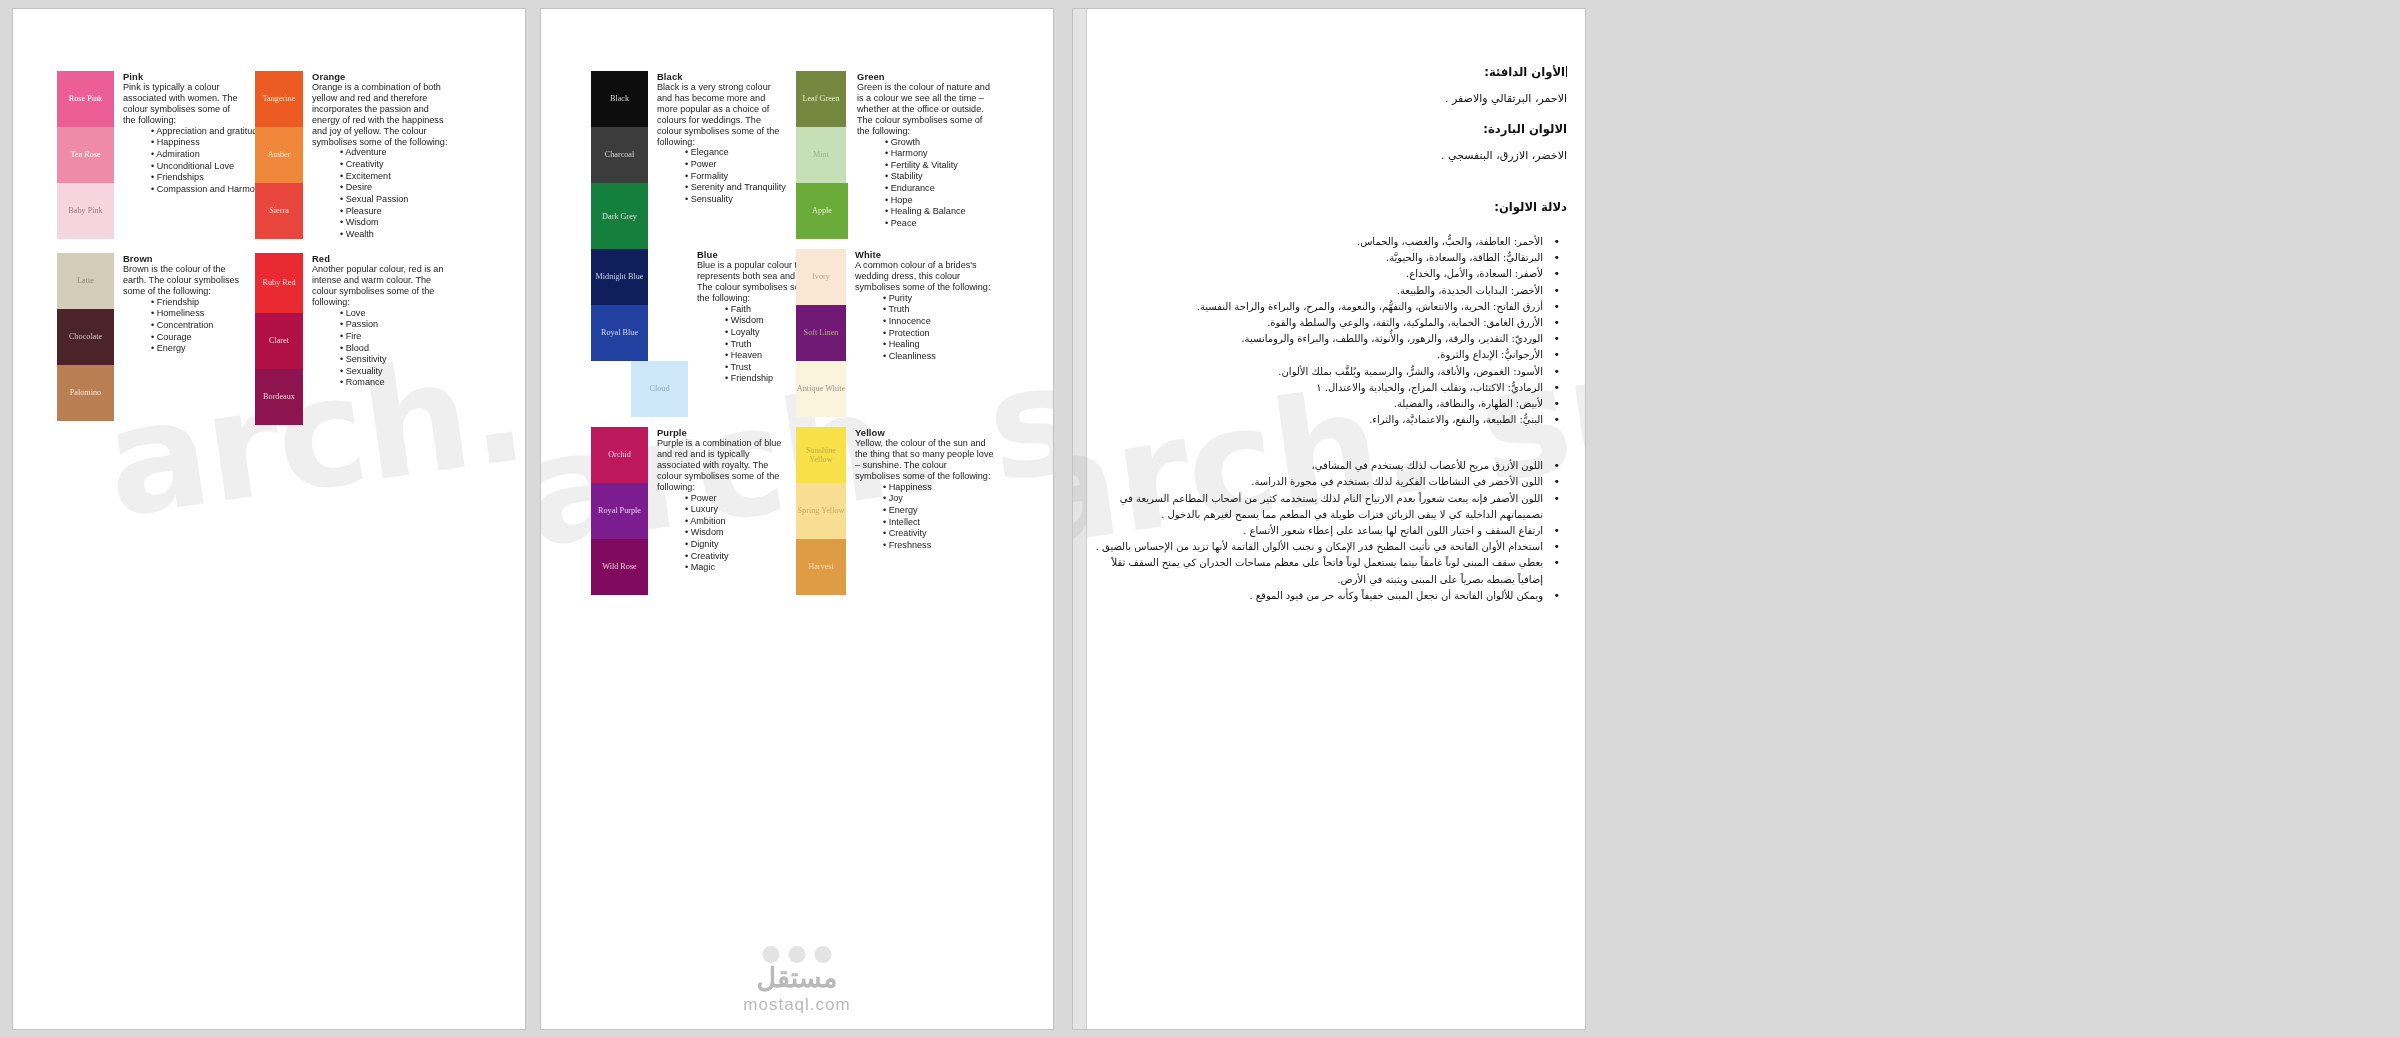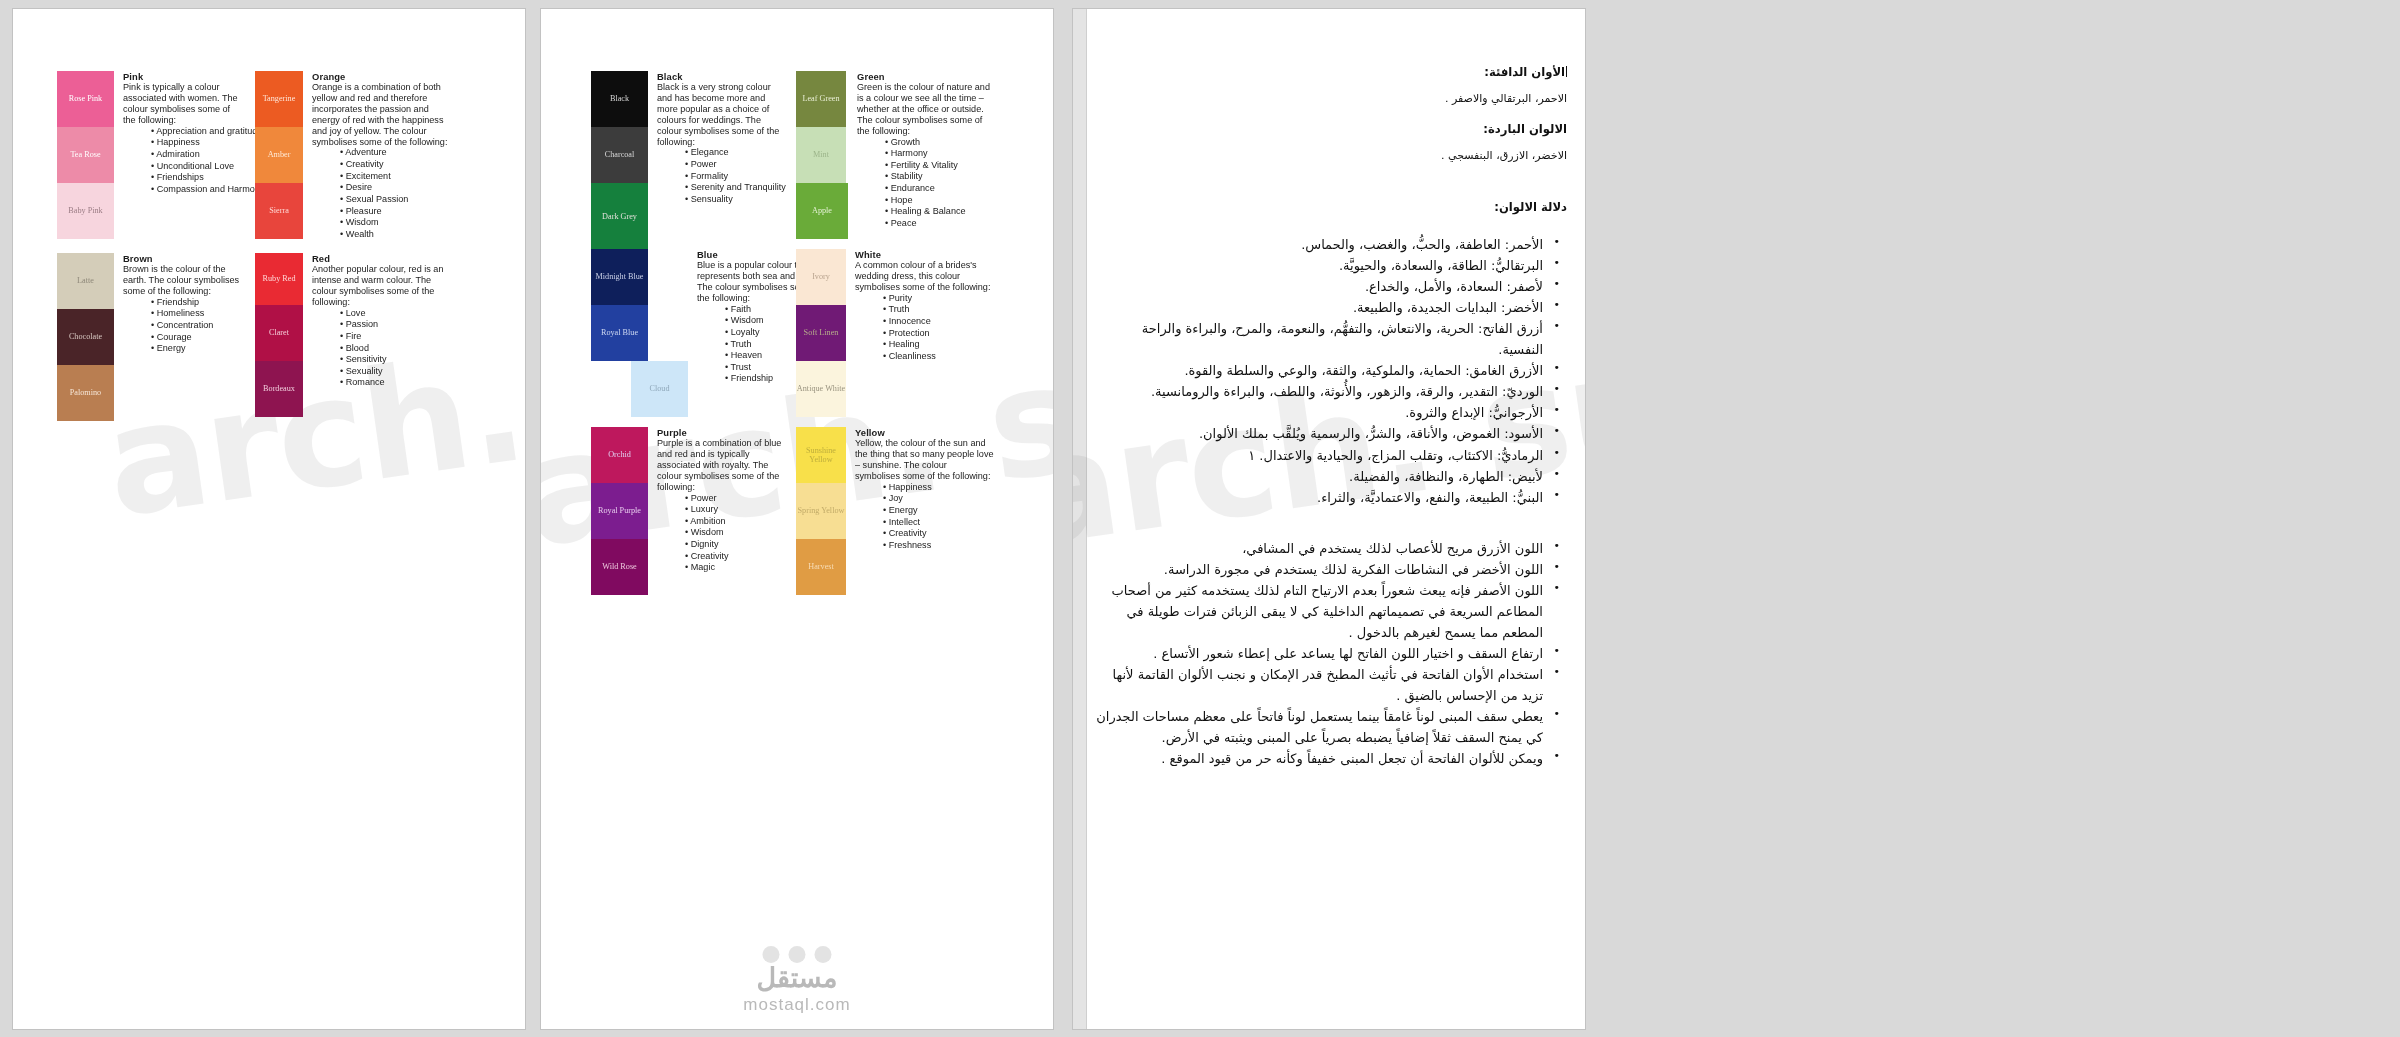--- a/index.html
+++ b/index.html
@@ -123,21 +123,21 @@
     line-height: 1.25;
   }
   .ar-p {
     font-size: 11px;
     margin: 0 0 15px 0;
     line-height: 1.3;
   }
   .ar-h.spaced { margin-top: 36px; margin-bottom: 20px; }
   .ar-list { margin: 0; padding: 0 22px 0 0; list-style: none; }
   .ar-list li {
-    font-size: 13px;
+    font-size: 10px;
     line-height: 1.62;
     position: relative;
     padding-right: 2px;
   }
   .ar-list li::before {
     content: "•";
     position: absolute;
     right: -15px;
     top: -1px;
     font-size: 11px;
@@ -209,21 +209,21 @@
               <li>Friendship</li>
               <li>Homeliness</li>
               <li>Concentration</li>
               <li>Courage</li>
               <li>Energy</li>
             </ul>
           </div>
         </div>
         <div class="grp" style="left: 242px; top: 244px;">
           <div class="swatches">
-            <div class="sw" style="width: 48px; height: 52px; background: rgb(233, 42, 51); color: rgb(255, 215, 215);">Ruby Red</div>
+            <div class="sw" style="width: 48px; height: 60px; background: rgb(233, 42, 51); color: rgb(255, 215, 215);">Ruby Red</div>
             <div class="sw" style="width: 48px; height: 56px; background: rgb(176, 16, 70); color: rgb(245, 205, 216);">Claret</div>
             <div class="sw" style="width: 48px; height: 56px; background: rgb(142, 20, 80); color: rgb(240, 203, 219);">Bordeaux</div>
           </div>
           <div class="txt" style="width: 150px;">
             <h4>Red</h4>
             <p>Another popular colour, red is an intense and warm colour. The colour symbolises some of the following:</p>
             <ul>
               <li>Love</li>
               <li>Passion</li>
               <li>Fire</li>

